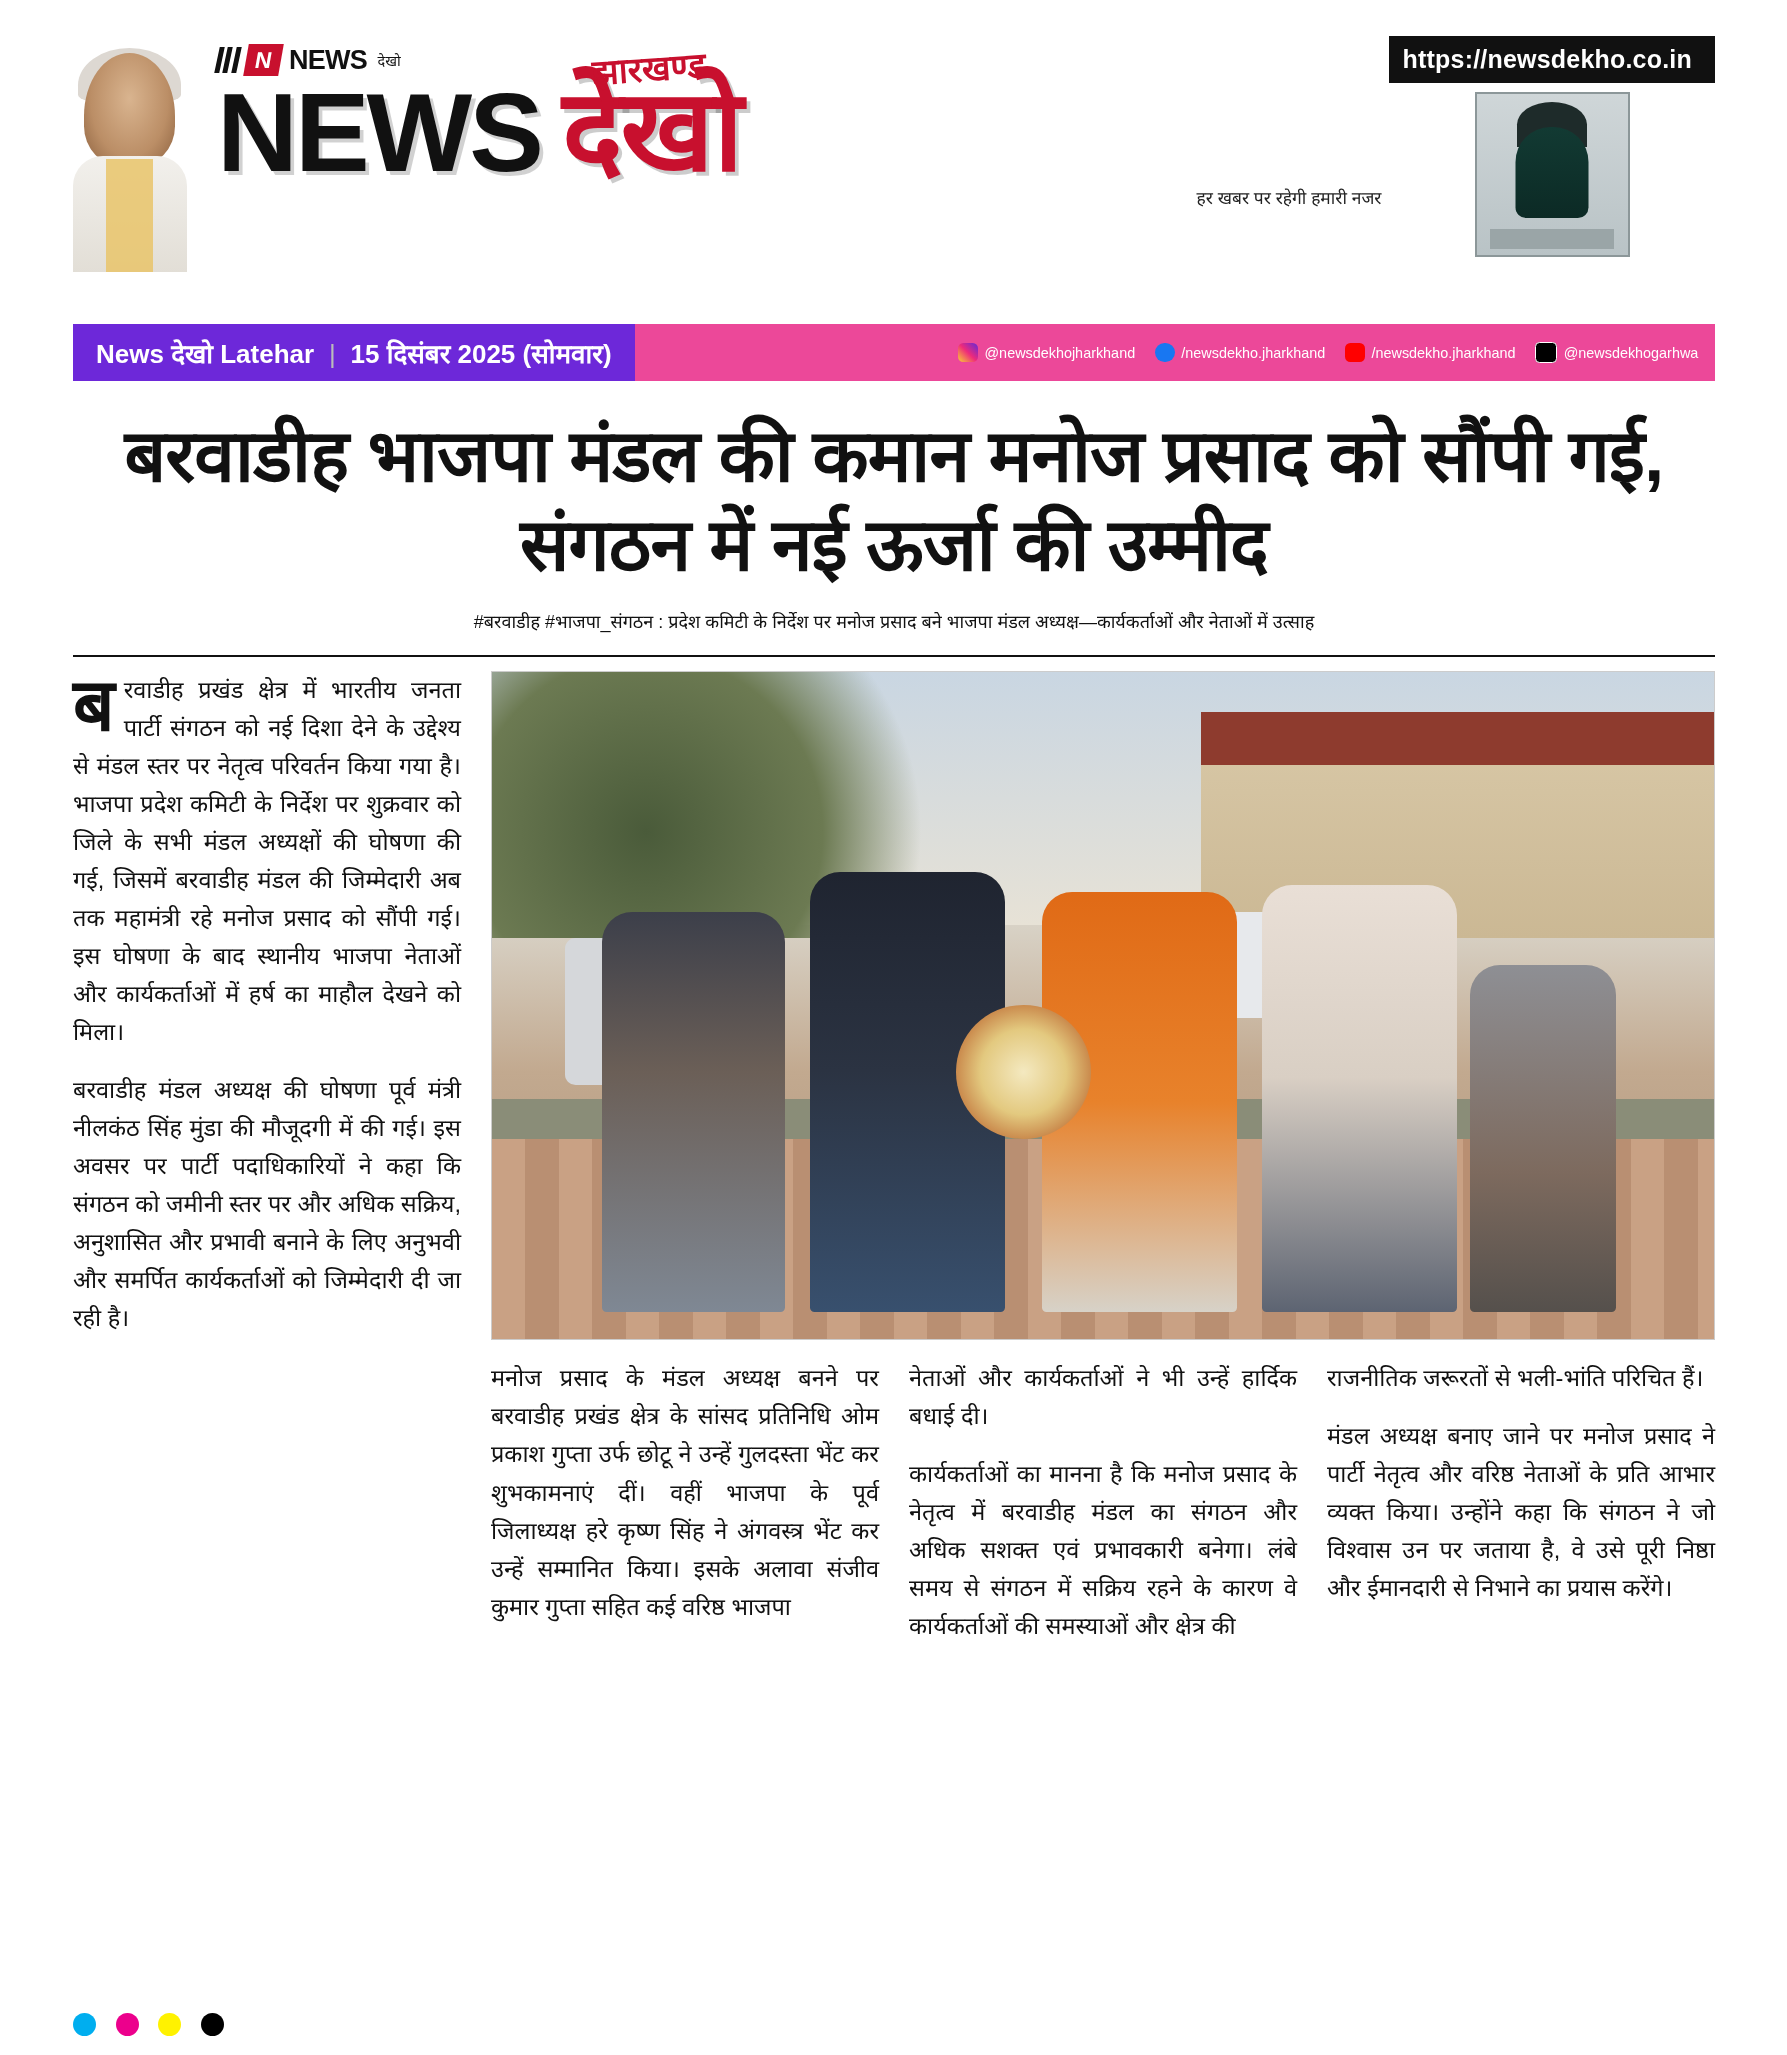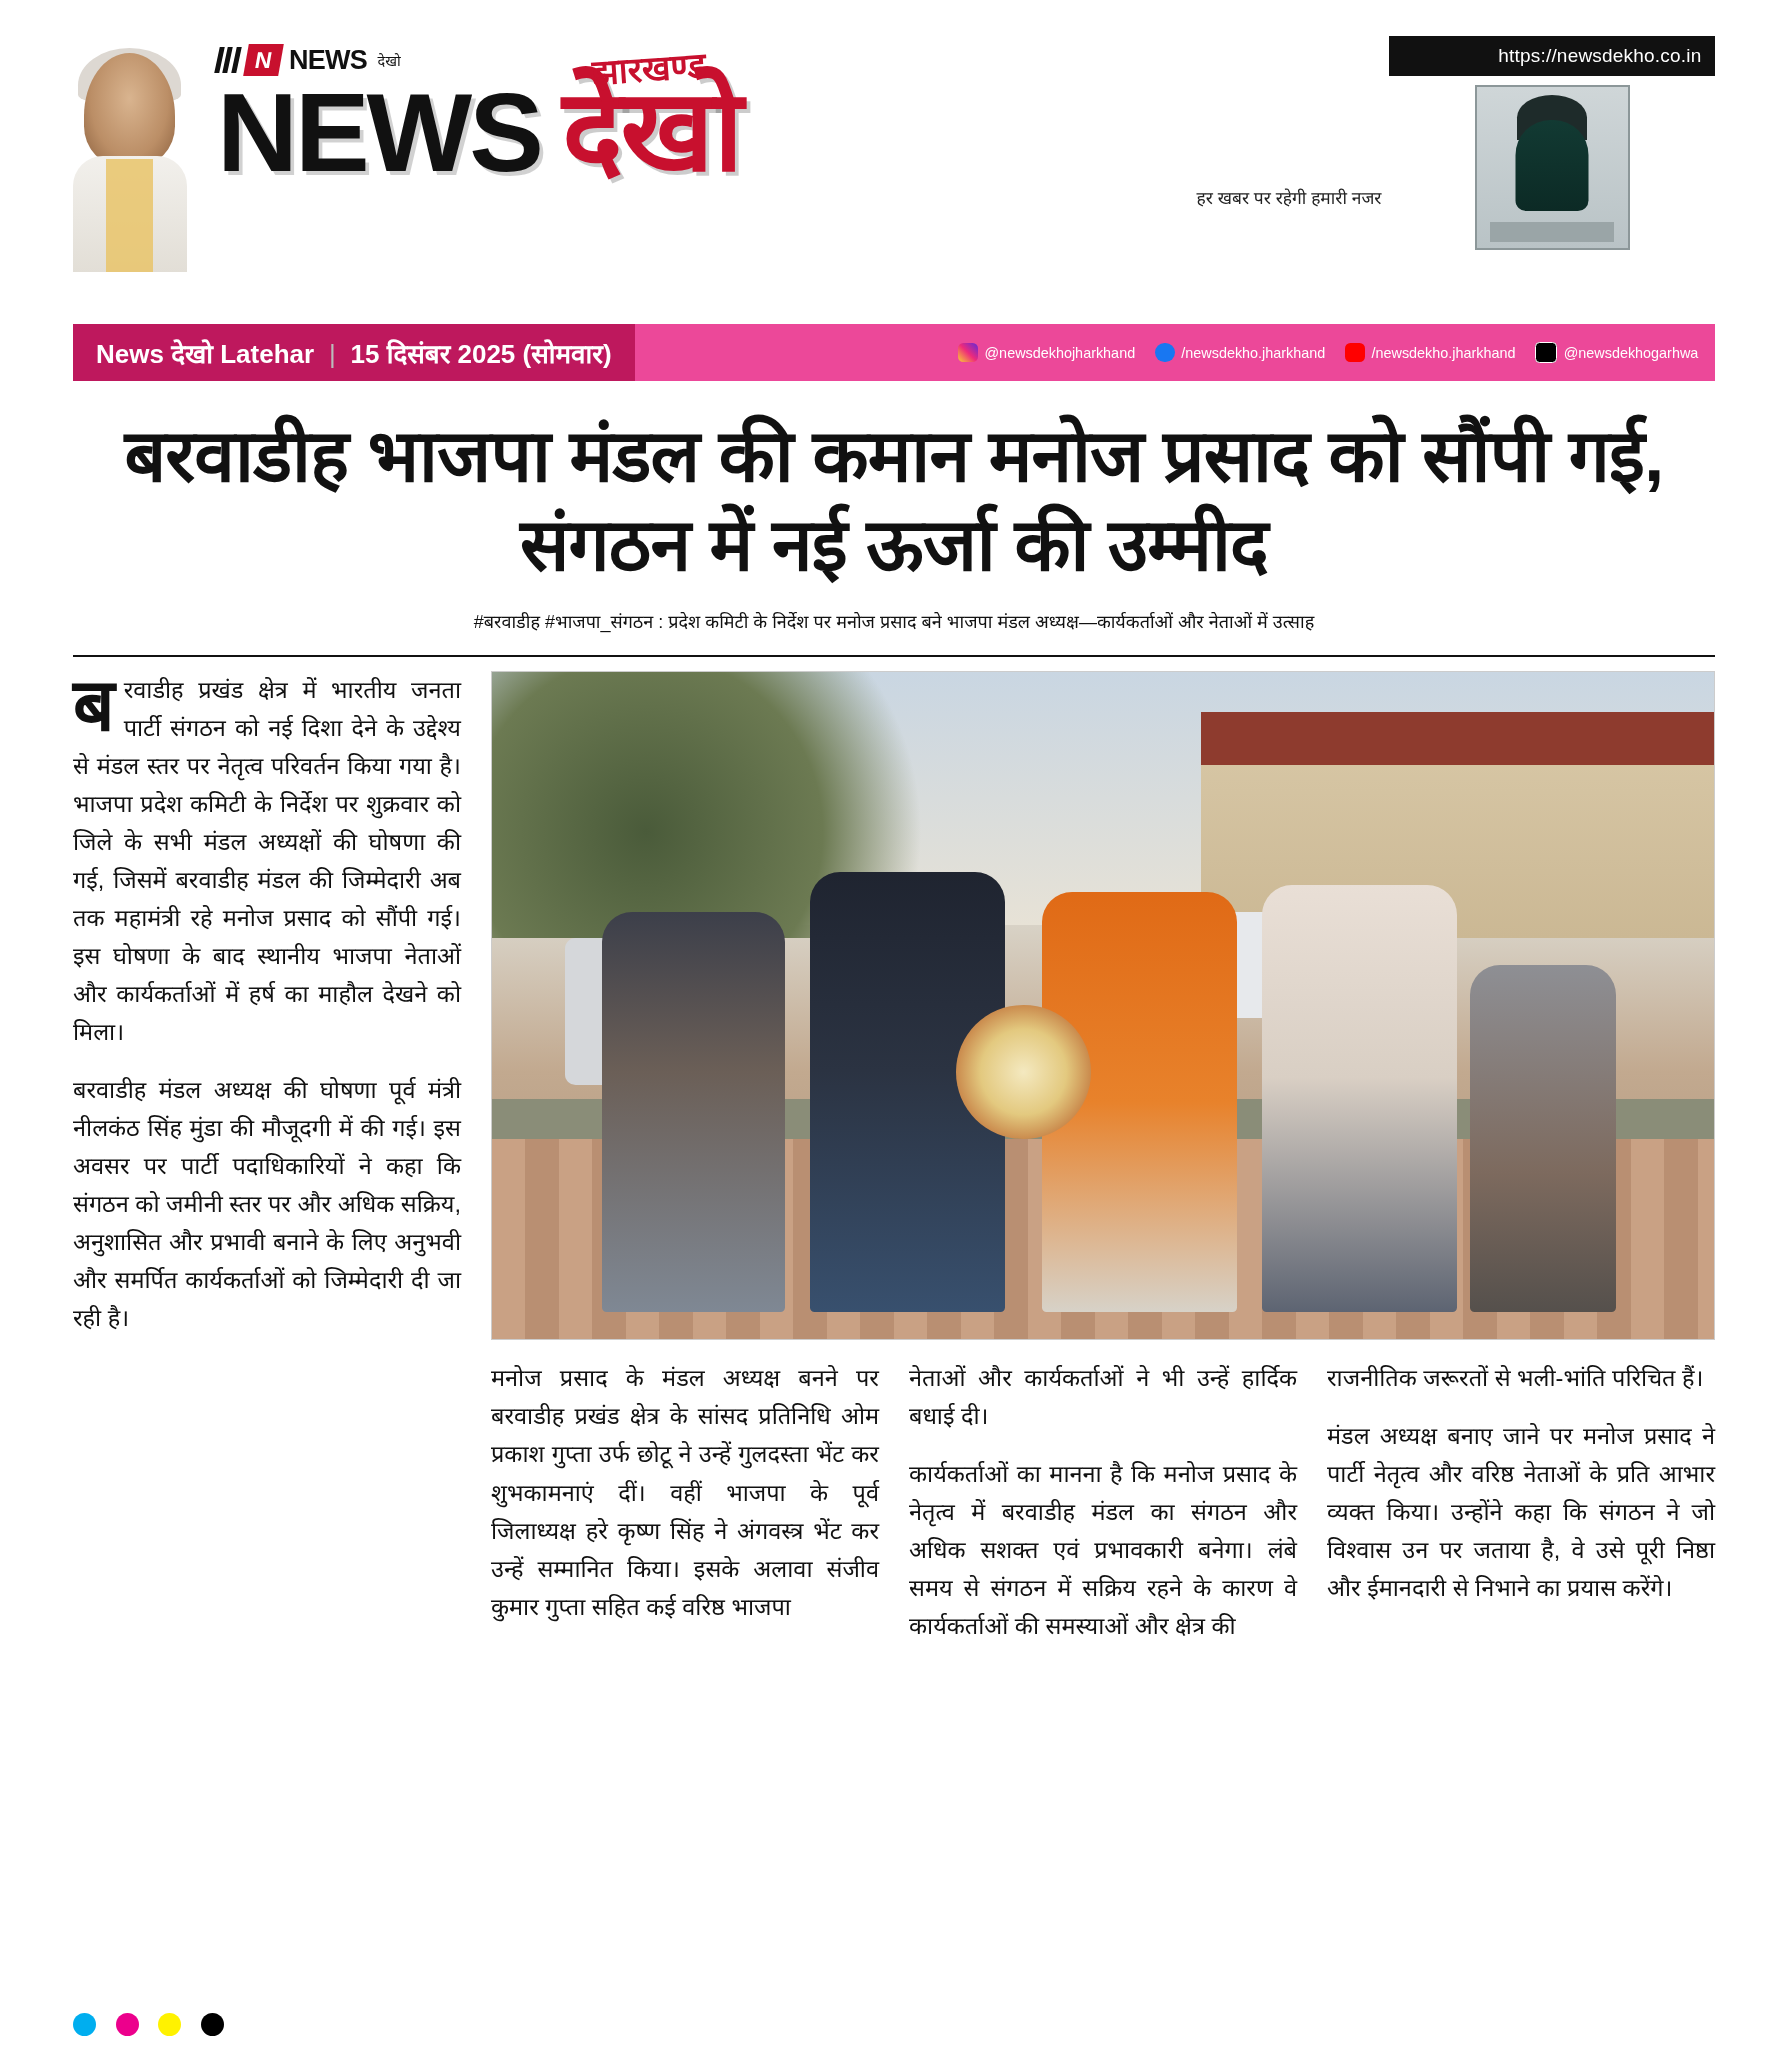--- a/index.html
+++ b/index.html
@@ -92,22 +92,22 @@
   }
   .tagline{
     text-align:right;font-size:17.4px;color:#222;margin-top:1.5px;margin-right:7.6px;
   }
 
   
   .mast-right{
     flex:0 0 auto;width:326px;padding-top:36px;position:relative;
   }
   .urlbar{
-    background:#111;color:#fff;font-size:19px;font-weight:normal;
-    padding:9px 13.6px;text-align:right;letter-spacing:0.2px;
+    background:#111;color:#fff;font-size:25px;font-weight:bold;
+    padding:9px 13.6px;text-align:left;letter-spacing:0.2px;
   }
   .idol{
     width:151px;height:161px;margin:9px auto 0 auto;position:relative;
     background:linear-gradient(180deg,#cfd6d8 0%, #b9c3c6 100%);
     border:2.3px solid #8c9799;
   }
   .idol .halo{
     position:absolute;left:50%;top:7.6px;transform:translateX(-50%);
     width:70px;height:45px;border-radius:50% 50% 0 0;
     background:#1e2b2a;
@@ -119,21 +119,21 @@
   }
   .idol .base{
     position:absolute;left:13.6px;bottom:6px;width:124px;height:19.7px;background:#9aa5a7;
   }
 
   
   .strip{
     display:flex;align-items:stretch;margin-top:6px;
   }
   .strip-left{
-    background:#be185d;color:#fff;font-size:26px;font-weight:bold;
+    background:#6d28d9;color:#fff;font-size:26px;font-weight:bold;
     padding:10.6px 23px;white-space:nowrap;
   }
   .strip-left .sep{color:#bbb;font-weight:normal;margin:0 7.6px;}
   .strip-right{
     flex:1 1 auto;background:#ec4899;color:#fff;display:flex;align-items:center;
     justify-content:flex-end;gap:19.7px;padding:0 16.7px;font-size:14.4px;
   }
   .soc{display:flex;align-items:center;gap:6.8px;white-space:nowrap;}
   .soc .ic{
     width:19.7px;height:19.7px;border-radius:5.3px;display:inline-block;flex:0 0 auto;

